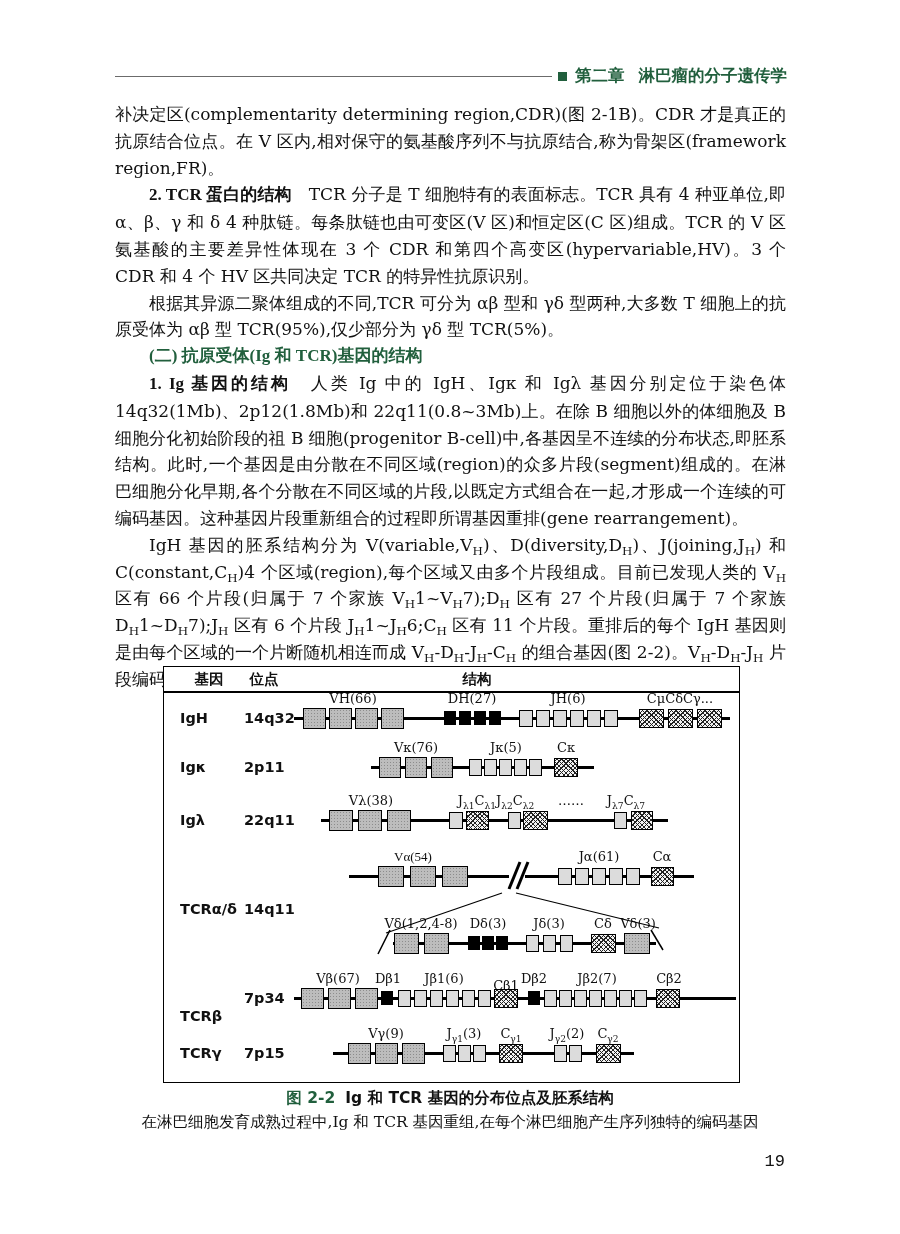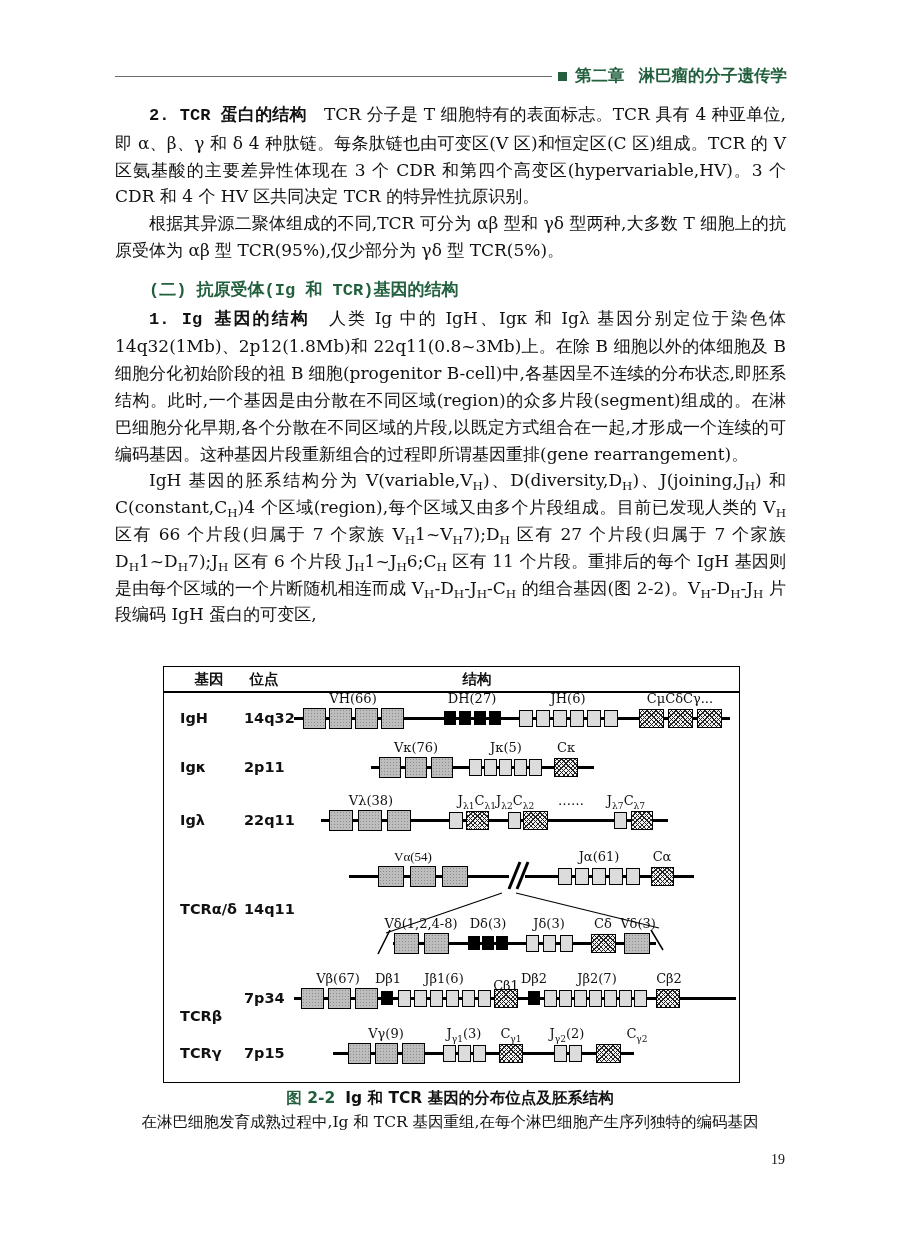--- a/index.html
+++ b/index.html
@@ -12,21 +12,21 @@
   .chap .rule{flex:1;height:1px;background:#6b6b6b;}
   .chap .sq{width:9px;height:9px;background:var(--green);margin:0 8px 0 6px;flex:0 0 auto;}
   .chap .t{color:var(--green);font-weight:bold;font-size:16.5px;white-space:nowrap;}
   .chap .t .gap{display:inline-block;width:14px;}
   
   .content{position:absolute;left:115px;width:671px;top:101px;
            font-size:17px;line-height:26.8px;text-align:justify;}
   .content p{margin:0;}
   .content p.ind{text-indent:2em;}
   .content .h2{color:var(--green);font-weight:bold;text-indent:2em;}
-  .content .h2,.content b.hei{font-family:Liberation Mono, monospace;margin-top:14px;}
+  .content .h2,.content b.hei{font-family:Liberation Serif, serif;}
   sub{font-size:70%;line-height:0;}
   
   .figure{position:absolute;left:163px;top:666px;width:577px;height:417px;
           border:1.5px solid #000;box-sizing:border-box;background:#fff;}
   .fig-head{position:absolute;left:0;top:0;width:100%;height:24px;
             border-bottom:2px solid #000;}
   .fig-head span{position:absolute;top:3px;transform:translateX(-50%);
                  font-weight:bold;font-size:14.5px;white-space:nowrap;}
   .gname,.glocus{position:absolute;font-weight:bold;font-size:14.5px;
                  height:20px;line-height:20px;white-space:nowrap;}
@@ -40,33 +40,34 @@
   .t-d{background:#000;}
   .t-c{background-color:#f3f3f3;border:1.3px solid #000;
        background-image:repeating-linear-gradient(45deg,#222 0,#222 1px,transparent 1px,transparent 3.2px),
                         repeating-linear-gradient(-45deg,#222 0,#222 1px,transparent 1px,transparent 3.2px);}
   .overlay{position:absolute;left:0;top:0;pointer-events:none;}
   
   .fig-cap{position:absolute;left:0;width:900px;top:1088px;text-align:center;
            font-size:15.5px;font-weight:bold;font-family:"DejaVu Sans","Liberation Sans",sans-serif;}
   .fig-cap .tag{color:var(--green);margin-right:10px;}
   .fig-note{position:absolute;left:0;width:900px;top:1112px;text-align:center;font-size:15.5px;}
-  .pagenum{position:absolute;right:115px;top:1152px;font-size:14px;
-           font-family:Liberation Serif, serif;}
+  .pagenum{position:absolute;right:115px;top:1152px;font-size:17px;
+           font-family:Liberation Mono, monospace;}
 </style>
 </head>
 <body>
 
 <div class="chap">
   <div class="rule"></div>
   <div class="sq"></div>
   <div class="t hei"><span>第二章</span><span class="gap"></span><span>淋巴瘤的分子遗传学</span></div>
 </div>
 
 <div class="content">
+    <p class="">补决定区(complementarity determining region,CDR)(图 2-1B)。CDR 才是真正的抗原结合位点。在 V 区内,相对保守的氨基酸序列不与抗原结合,称为骨架区(framework region,FR)。</p>
     <p class="ind"><b class="hei">2. TCR 蛋白的结构</b>　TCR 分子是 T 细胞特有的表面标志。TCR 具有 4 种亚单位,即 α、β、γ 和 δ 4 种肽链。每条肽链也由可变区(V 区)和恒定区(C 区)组成。TCR 的 V 区氨基酸的主要差异性体现在 3 个 CDR 和第四个高变区(hypervariable,HV)。3 个 CDR 和 4 个 HV 区共同决定 TCR 的特异性抗原识别。</p>
     <p class="ind">根据其异源二聚体组成的不同,TCR 可分为 αβ 型和 γδ 型两种,大多数 T 细胞上的抗原受体为 αβ 型 TCR(95%),仅少部分为 γδ 型 TCR(5%)。</p>
     <p class="h2">(二) 抗原受体(Ig 和 TCR)基因的结构</p>
     <p class="ind"><b class="hei">1. Ig 基因的结构</b>　人类 Ig 中的 IgH、Igκ 和 Igλ 基因分别定位于染色体 14q32(1Mb)、2p12(1.8Mb)和 22q11(0.8~3Mb)上。在除 B 细胞以外的体细胞及 B 细胞分化初始阶段的祖 B 细胞(progenitor B-cell)中,各基因呈不连续的分布状态,即胚系结构。此时,一个基因是由分散在不同区域(region)的众多片段(segment)组成的。在淋巴细胞分化早期,各个分散在不同区域的片段,以既定方式组合在一起,才形成一个连续的可编码基因。这种基因片段重新组合的过程即所谓基因重排(gene rearrangement)。</p>
     <p class="ind">IgH 基因的胚系结构分为 V(variable,V<sub>H</sub>)、D(diversity,D<sub>H</sub>)、J(joining,J<sub>H</sub>) 和 C(constant,C<sub>H</sub>)4 个区域(region),每个区域又由多个片段组成。目前已发现人类的 V<sub>H</sub> 区有 66 个片段(归属于 7 个家族 V<sub>H</sub>1~V<sub>H</sub>7);D<sub>H</sub> 区有 27 个片段(归属于 7 个家族 D<sub>H</sub>1~D<sub>H</sub>7);J<sub>H</sub> 区有 6 个片段 J<sub>H</sub>1~J<sub>H</sub>6;C<sub>H</sub> 区有 11 个片段。重排后的每个 IgH 基因则是由每个区域的一个片断随机相连而成 V<sub>H</sub>-D<sub>H</sub>-J<sub>H</sub>-C<sub>H</sub> 的组合基因(图 2-2)。V<sub>H</sub>-D<sub>H</sub>-J<sub>H</sub> 片段编码 IgH 蛋白的可变区,</p>
   </div>
 
 <div class="figure">
   <div class="fig-head hei">
       <span style="left: 45px; font-family: Liberation Serif, serif;">基因</span>
@@ -198,21 +199,21 @@
     <div class="seg t-v" style="left: 238px; top: 375.5px; width: 23px; height: 21px;"></div>
     <div class="glabel" style="left: 300px; top: 359px;">J<sub>γ1</sub>(3)</div>
     <div class="seg t-j" style="left: 279px; top: 377.5px; width: 13px; height: 17px;"></div>
     <div class="seg t-j" style="left: 294px; top: 377.5px; width: 13px; height: 17px;"></div>
     <div class="seg t-j" style="left: 309px; top: 377.5px; width: 13px; height: 17px;"></div>
     <div class="glabel" style="left: 347px; top: 359px;">C<sub>γ1</sub></div>
     <div class="seg t-c" style="left: 335px; top: 376.5px; width: 24px; height: 19px;"></div>
     <div class="glabel" style="left: 403px; top: 359px;">J<sub>γ2</sub>(2)</div>
     <div class="seg t-j" style="left: 390px; top: 377.5px; width: 13px; height: 17px;"></div>
     <div class="seg t-j" style="left: 405px; top: 377.5px; width: 13px; height: 17px;"></div>
-    <div class="glabel" style="left: 444px; top: 359px; margin-left: 29px;">C<sub>γ2</sub></div>
+    <div class="glabel" style="left: 444px; top: 359px;">C<sub>γ2</sub></div>
     <div class="seg t-c" style="left: 432px; top: 376.5px; width: 25px; height: 19px;"></div>
     <svg width="574" height="414" class="overlay">
       <rect x="345" y="202" width="16" height="14" fill="#ffffff"></rect>
       <line x1="345" y1="222" x2="356" y2="195" stroke="#000" stroke-width="3"></line>
       <line x1="353" y1="222" x2="364" y2="195" stroke="#000" stroke-width="3"></line>
       <line x1="338" y1="226" x2="222" y2="266" stroke="#000" stroke-width="1.2"></line>
       <line x1="352" y1="226" x2="495" y2="261" stroke="#000" stroke-width="1.2"></line>
       <line x1="214" y1="287" x2="226" y2="263" stroke="#000" stroke-width="1.5"></line>
       <line x1="487" y1="263" x2="499" y2="283" stroke="#000" stroke-width="1.5"></line>
     </svg>

